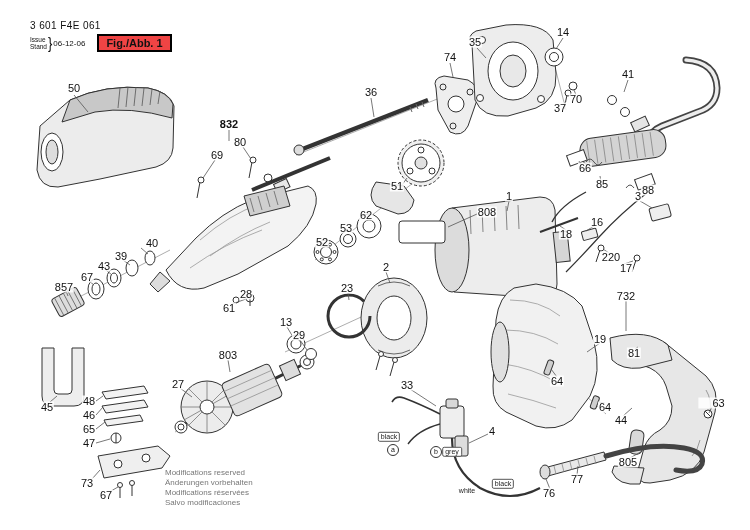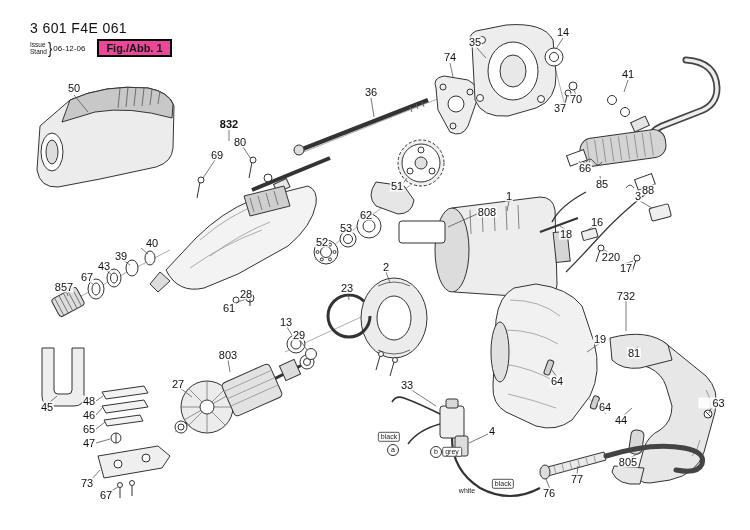--- a/index.html
+++ b/index.html
@@ -1,26 +1,26 @@
 <!DOCTYPE html>
 <html><head>
 <meta charset="utf-8">
 <style>
   html,body{margin:0;padding:0;background:#fff;}
   .sheet{position:relative;width:750px;height:530px;background:#ffffff;overflow:hidden;
          font-family:"Liberation Sans",sans-serif;color:#111;}
   svg.art{position:absolute;left:0;top:0;}
   
   .titleblock{position:absolute;left:30px;top:20px;}
-  .pn{font-size:14px;letter-spacing:.4px;color:#111;}
+  .pn{font-size:10px;letter-spacing:.4px;color:#111;}
   .issue-row{display:flex;align-items:center;margin-top:3px;}
   .issue-stack{display:flex;flex-direction:column;font-size:6.5px;line-height:1.15;color:#111;}
   .brace{font-size:13px;font-weight:400;margin:0 1px 0 1px;transform:scaleY(1.2);}
   .issue-date{font-size:8px;}
-  .figbox{border:2px solid #000;font-weight:bold;font-size:11px;padding:1px 7px;margin-left:12px;background:#ec4899;}
+  .figbox{border:2px solid #000;font-weight:bold;font-size:11px;padding:1px 7px;margin-left:12px;background:#ef4444;}
   
   .callout{position:absolute;transform:translate(-50%,-50%);font-size:11px;line-height:1;
            color:#111;background:rgba(255,255,255,.85);padding:0 1px;white-space:nowrap;}
   .wire-label{position:absolute;transform:translate(-50%,-50%);font-size:7px;line-height:1.2;
               color:#222;background:#fff;padding:0 2px;white-space:nowrap;}
   .wire-label.boxed{border:1px solid #555;border-radius:2px;}
   .marker{position:absolute;transform:translate(-50%,-50%);width:10px;height:10px;border:1px solid #333;
           border-radius:50%;font-size:7px;line-height:9px;text-align:center;background:#fff;color:#111;}
   
   .notes{position:absolute;left:165px;top:468px;font-size:8px;line-height:1.25;color:#777;}
@@ -376,14 +376,20 @@
       <span class="callout" style="left: 407px; top: 385px;">33</span>
       <span class="callout" style="left: 492px; top: 431px;">4</span>
       <span class="wire-label boxed" style="left: 389px; top: 437px;">black</span>
       <span class="wire-label boxed" style="left: 452px; top: 452px;">grey</span>
       <span class="wire-label" style="left: 467px; top: 491px;">white</span>
       <span class="wire-label boxed" style="left: 503px; top: 484px;">black</span>
       <span class="marker" style="left: 393px; top: 450px;">a</span>
       <span class="marker" style="left: 436px; top: 452px;">b</span>
     </div>
 
+  <div class="notes">
+    <div>Modifications reserved</div>
+    <div>Änderungen vorbehalten</div>
+    <div>Modifications réservées</div>
+    <div>Salvo modificaciones</div>
+  </div>
 
 </div>
 
 </body></html>

